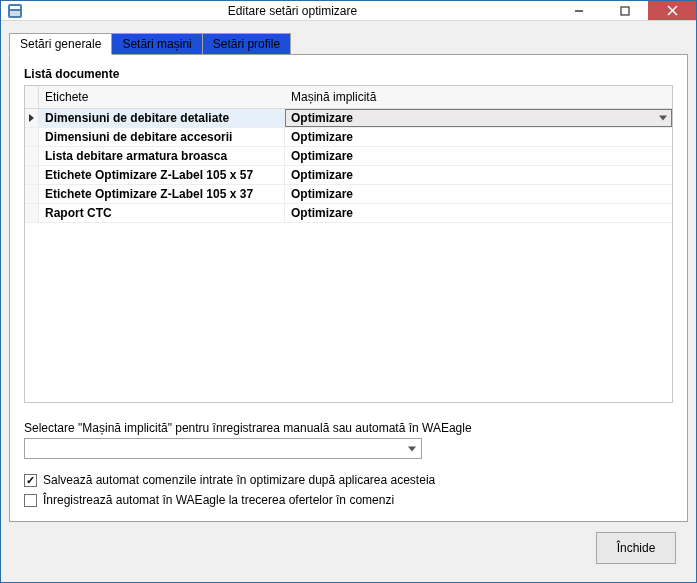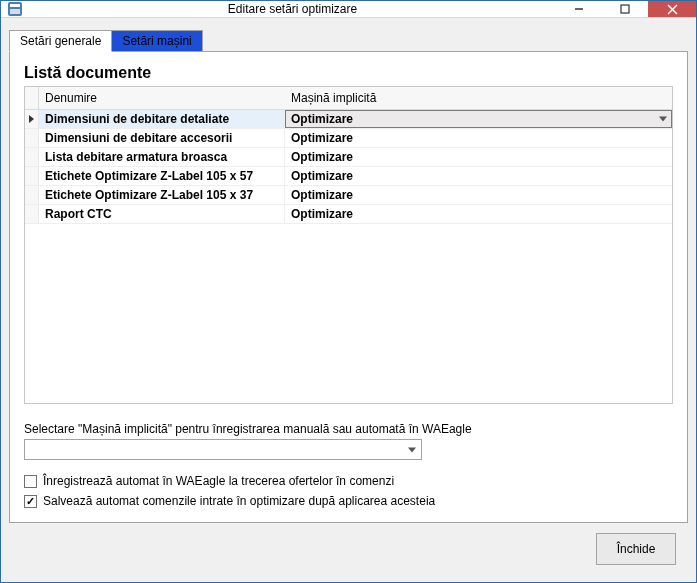--- a/index.html
+++ b/index.html
@@ -85,21 +85,21 @@
   background: #fff;
   flex: 1;
   margin-top: -1px;
   padding: 12px 14px 14px 14px;
   display: flex;
   flex-direction: column;
   position: relative;
   z-index: 1;
 }
 
-.section-title { font-weight: bold; font-size: 16px; margin-bottom: 4px; }
+.section-title { font-weight: bold; font-size: 12px; margin-bottom: 4px; }
 
 .grid {
   border: 1px solid #c7c7c7;
   height: 318px;
   display: flex;
   flex-direction: column;
   background: #fff;
 }
 .grid-header {
   display: flex;
@@ -264,29 +264,30 @@
             <line x1="10" y1="1" x2="1" y2="10" stroke="#fff" stroke-width="1.5"></line>
           </svg>
         </div>
     </div>
   </div>
 
   <div class="content">
     <div class="tabs">
       <div class="tab active">Setări generale</div>
       <div class="tab">Setări mașini</div>
+      <div class="tab">Setări profile</div>
     </div>
 
     <div class="tab-panel">
       <div class="section-title">Listă documente</div>
 
       <div class="grid">
         <div class="grid-header">
           <div class="col-indicator"></div>
-          <div class="cell col1">Denumire</div>
+          <div class="cell col1">Etichete</div>
           <div class="cell col2">Mașină implicită</div>
         </div>
         <div class="grid-body" id="grid-body">
             <div class="row selected">
               <div class="indicator"></div>
               <div class="cell c1">Dimensiuni de debitare detaliate</div>
               <div class="cell c2">Optimizare<span class="dd-arrow"></span></div>
             </div>
             <div class="row">
               <div class="indicator"></div>
@@ -317,27 +318,27 @@
       </div>
 
       <div class="lower-area">
         <div class="hint">Selectare "Mașină implicită" pentru înregistrarea manuală sau automată în WAEagle</div>
         <div class="combo">
           <span></span>
           <span class="dd-arrow"></span>
         </div>
 
         <div class="checkbox-row">
+          <div class="cb checked" id="cb2"></div>
+          <span>Salvează automat comenzile intrate în optimizare după aplicarea acesteia</span>
+        </div>
+        <div class="checkbox-row">
           <div class="cb" id="cb1"></div>
           <span>Înregistrează automat în WAEagle la trecerea ofertelor în comenzi</span>
         </div>
-        <div class="checkbox-row">
-          <div class="cb checked" id="cb2"></div>
-          <span>Salvează automat comenzile intrate în optimizare după aplicarea acesteia</span>
-        </div>
       </div>
     </div>
 
     <div class="footer">
       <div class="btn">Închide</div>
     </div>
   </div>
 
 </div>
 

